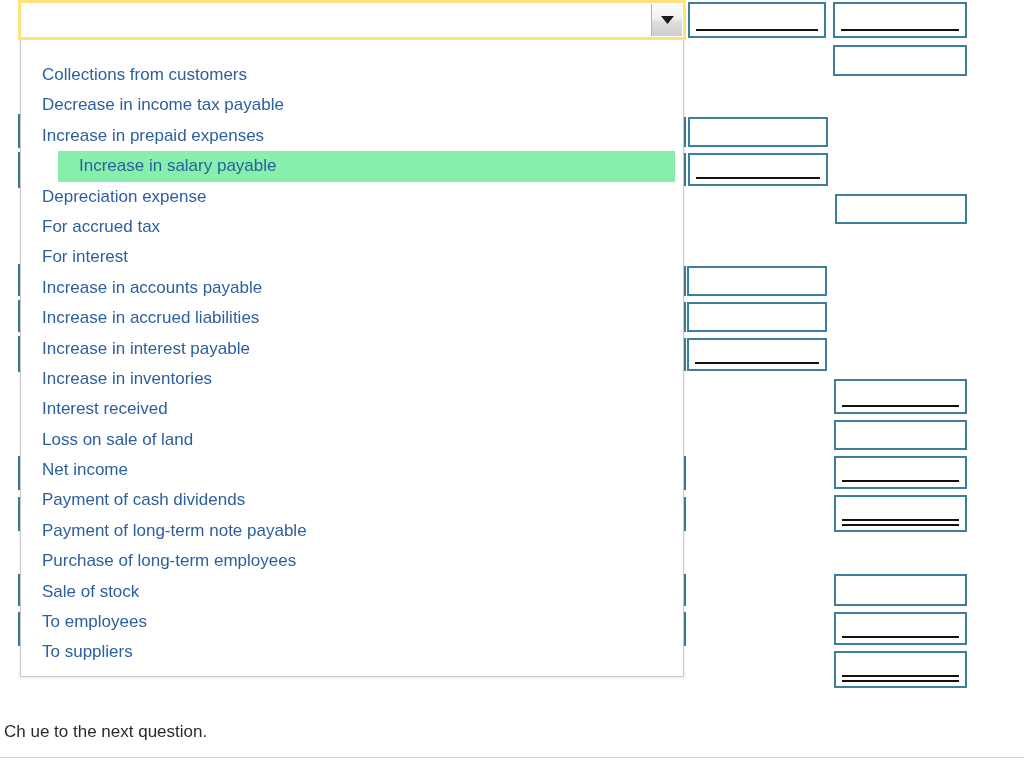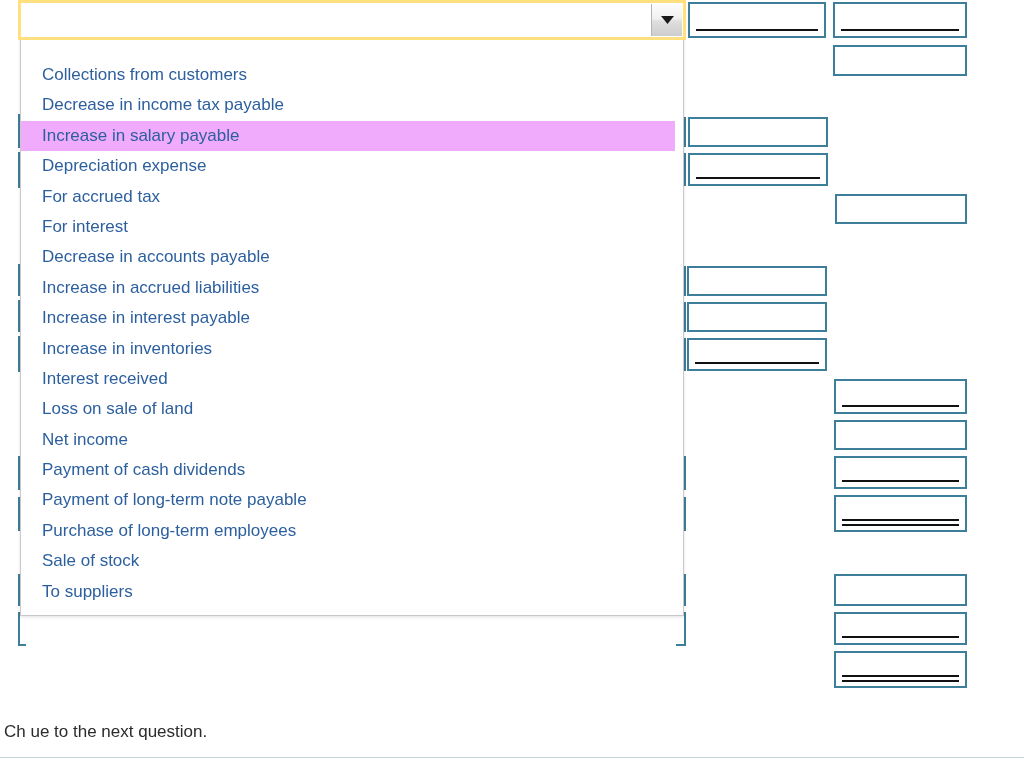--- a/index.html
+++ b/index.html
@@ -118,21 +118,22 @@
     font-size: 17px;
     line-height: 30.4px;
     height: 30.4px;
     color: #2c5f9e;
     padding: 0 10px 0 21px;
     white-space: nowrap;
     overflow: hidden;
     cursor: default;
   }
   .combo-option.selected {
-    background: #f0abfc;
+    background: #86efac;
+    margin-left: 37px;
   }
 </style>
 </head>
 <body>
 
 <div id="worksheet">
     <div class="amt-box" style="left: 688px; top: 2px; width: 138px; height: 36px;">
       <div class="rule"></div>
     </div>
     <div class="amt-box" style="left: 833px; top: 2px; width: 134px; height: 36px;">
@@ -194,30 +195,32 @@
     <div class="combo-value"></div>
     <div class="combo-arrow-btn">
       <svg width="15" height="10" viewBox="0 0 15 10" aria-hidden="true">
         <polygon points="1,1 14,1 7.5,9" fill="#1a1a1a"></polygon>
       </svg>
     </div>
   </div>
   <div id="combo-list">
       <div class="combo-option">Collections from customers</div>
       <div class="combo-option">Decrease in income tax payable</div>
+      <div class="combo-option">Increase in prepaid expenses</div>
       <div class="combo-option selected">Increase in salary payable</div>
       <div class="combo-option">Depreciation expense</div>
       <div class="combo-option">For accrued tax</div>
       <div class="combo-option">For interest</div>
-      <div class="combo-option">Decrease in accounts payable</div>
+      <div class="combo-option">Increase in accounts payable</div>
       <div class="combo-option">Increase in accrued liabilities</div>
       <div class="combo-option">Increase in interest payable</div>
       <div class="combo-option">Increase in inventories</div>
       <div class="combo-option">Interest received</div>
       <div class="combo-option">Loss on sale of land</div>
       <div class="combo-option">Net income</div>
       <div class="combo-option">Payment of cash dividends</div>
       <div class="combo-option">Payment of long-term note payable</div>
       <div class="combo-option">Purchase of long-term employees</div>
       <div class="combo-option">Sale of stock</div>
+      <div class="combo-option">To employees</div>
       <div class="combo-option">To suppliers</div>
     </div>
 </div>
 
 </body></html>

